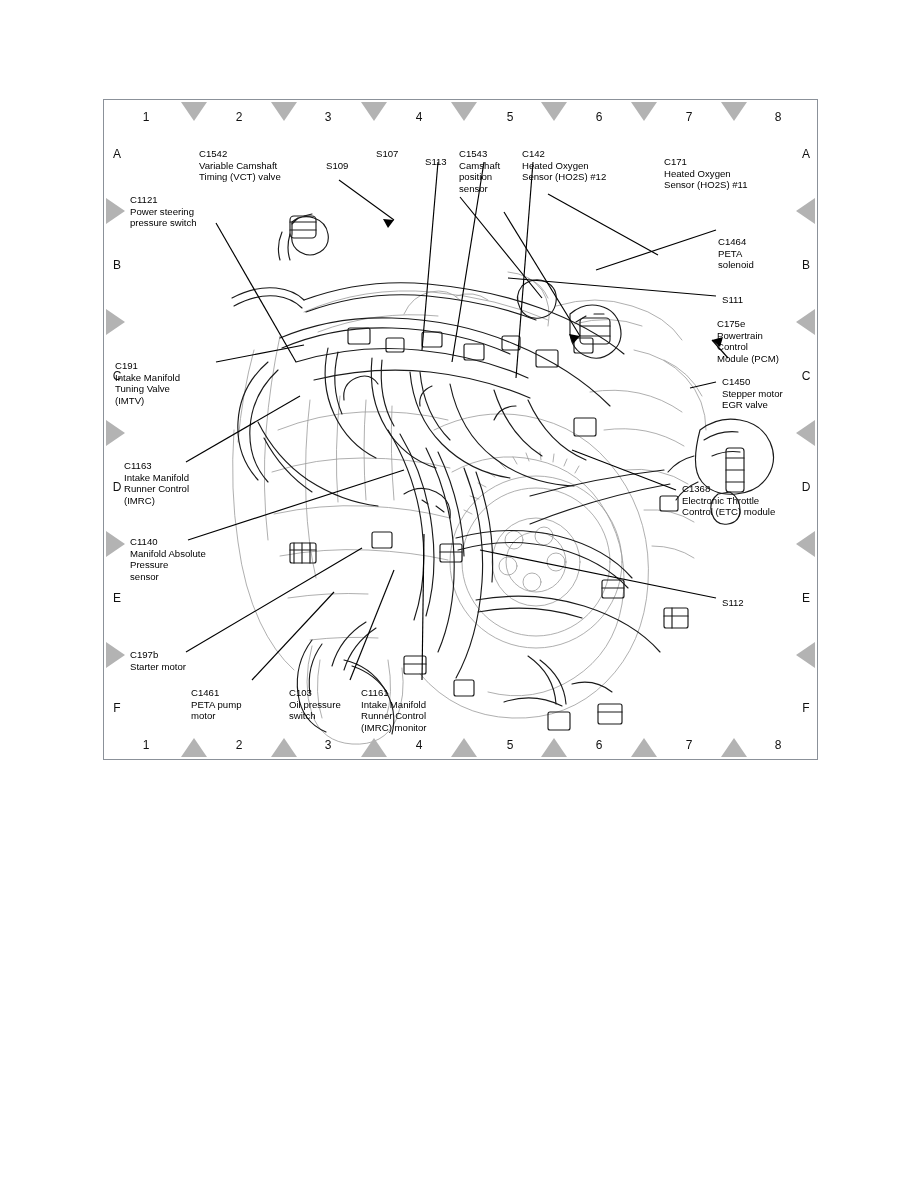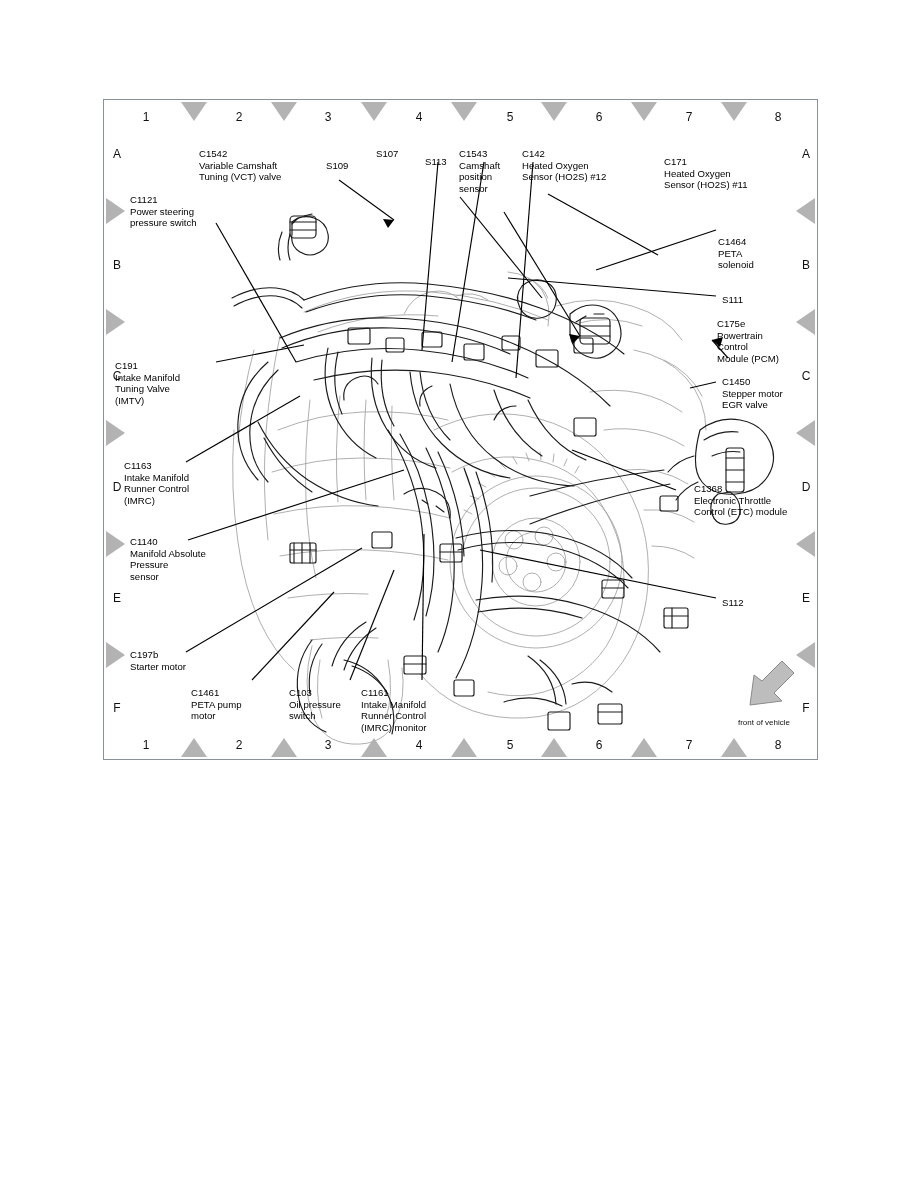--- a/index.html
+++ b/index.html
@@ -320,21 +320,21 @@
     <div class="tri tri-right" style="left:2px;top:542px"></div>
 
     <div class="tri tri-left" style="right:2px;top:98px"></div>
     <div class="tri tri-left" style="right:2px;top:209px"></div>
     <div class="tri tri-left" style="right:2px;top:320px"></div>
     <div class="tri tri-left" style="right:2px;top:431px"></div>
     <div class="tri tri-left" style="right:2px;top:542px"></div>
 
     <div class="callout" style="left:95px;top:48px"><span>C1542</span>
 <span>Variable Camshaft
-Tuning (VCT) valve</span></div>
+Timing (VCT) valve</span></div>
 
     <div class="callout" style="left:26px;top:94px"><span>C1121</span>
 <span>Power steering
 pressure switch</span></div>
 
     <div class="callout" style="left:222px;top:60px"><span>S109</span></div>
 
     <div class="callout" style="left:272px;top:48px"><span>S107</span></div>
 
     <div class="callout" style="left:321px;top:56px"><span>S113</span></div>
@@ -375,21 +375,21 @@
     <div class="callout" style="left:20px;top:360px"><span>C1163</span>
 <span>Intake Manifold
 Runner Control
 (IMRC)</span></div>
 
     <div class="callout" style="left:26px;top:436px"><span>C1140</span>
 <span>Manifold Absolute
 Pressure
 sensor</span></div>
 
-    <div class="callout" style="left:590px;top:383px"><span>C1368</span>
+    <div class="callout" style="left:578px;top:383px"><span>C1368</span>
 <span>Electronic Throttle
 Control (ETC) module</span></div>
 
     <div class="callout" style="left:618px;top:497px"><span>S112</span></div>
 
     <div class="callout" style="left:26px;top:549px"><span>C197b</span>
 <span>Starter motor</span></div>
 
     <div class="callout" style="left:87px;top:587px"><span>C1461</span>
 <span>PETA pump
@@ -397,21 +397,15 @@
 
     <div class="callout" style="left:185px;top:587px"><span>C103</span>
 <span>Oil pressure
 switch</span></div>
 
     <div class="callout" style="left:257px;top:587px"><span>C1161</span>
 <span>Intake Manifold
 Runner Control
 (IMRC) monitor</span></div>
 
-    <div id="fov">
-      <svg width="96" height="56" viewBox="0 0 96 56">
-        <path d="M66 6 L78 18 L58 38 L66 46 L34 50 L38 20 L46 26 z" fill="#bdbdbd" stroke="#8a8a8a" stroke-width="1"></path>
-      </svg>
-      <div class="fov-label">front of vehicle</div>
-    </div>
 
   </div>
 </div>
 
 </body></html>

